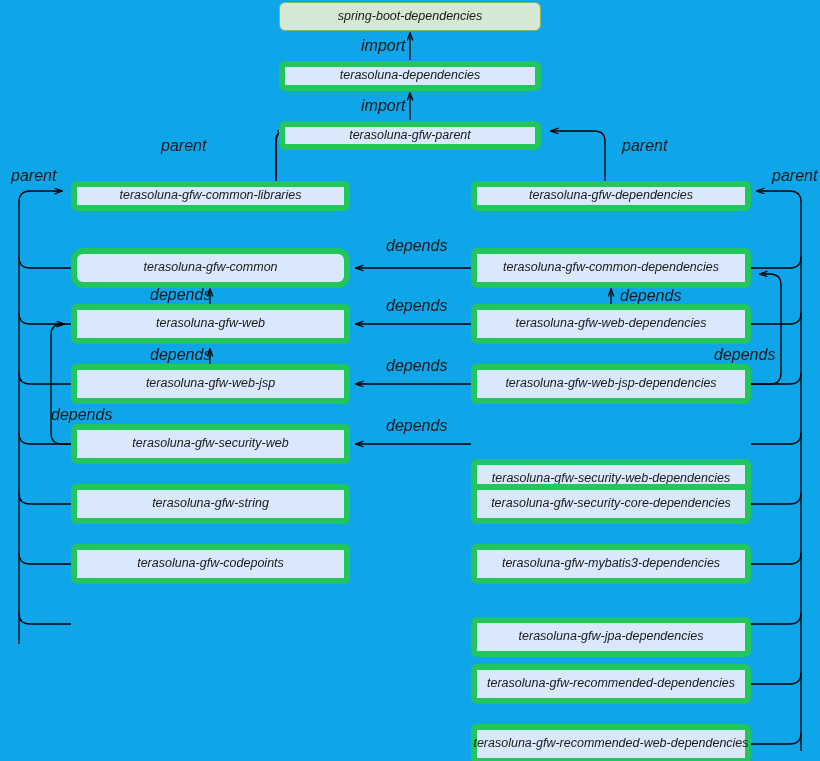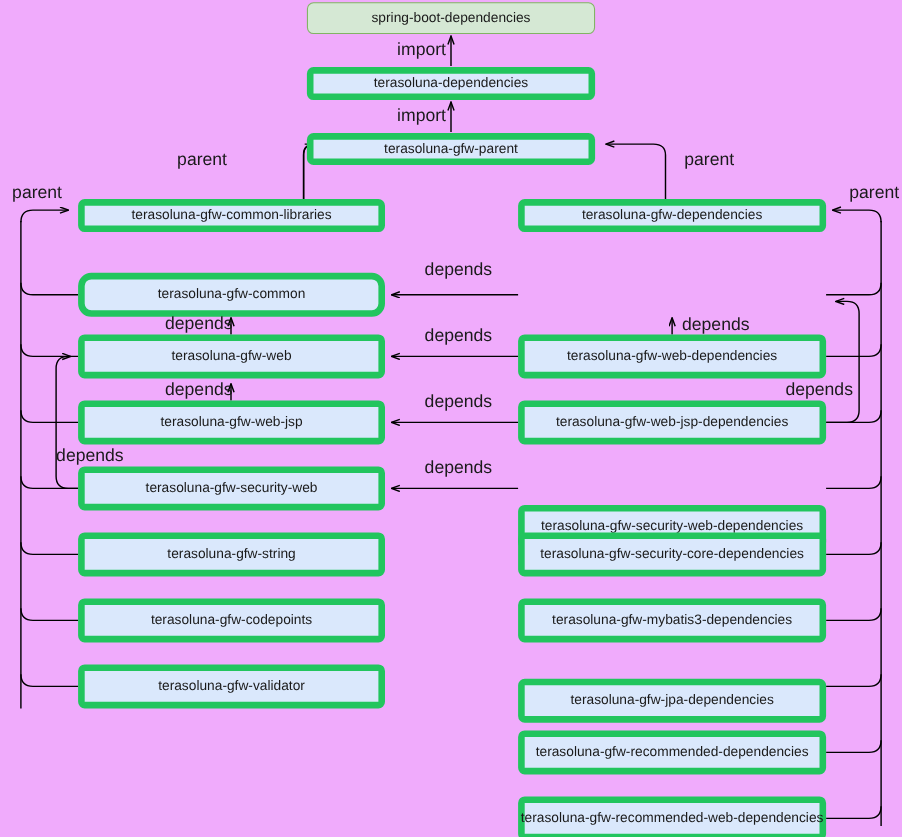--- a/index.html
+++ b/index.html
@@ -7,22 +7,23 @@
     padding: 0;
     background: #ffffff;
   }
   body {
     font-family: "Liberation Sans", sans-serif;
   }
   #diagram {
     position: relative;
     width: 820px;
     height: 761px;
-    background: #f0abfc;
+    background: #0ea5e9;
     overflow: hidden;
+    font-style: italic;
   }
   .node {
     position: absolute;
     box-sizing: border-box;
     display: flex;
     align-items: center;
     justify-content: center;
     border-radius: 6px;
     font-size: 12.5px;
     color: #1a1a1a;
@@ -154,28 +155,28 @@
   </div>
 
   <div class="node blue" style="left:71px; top:484px; width:279px; height:40px;">
     <span>terasoluna-gfw-string</span>
   </div>
 
   <div class="node blue" style="left:71px; top:544px; width:279px; height:40px;">
     <span>terasoluna-gfw-codepoints</span>
   </div>
 
-  <div class="node blue" style="left:71px; top:604px; width:279px; height:40px;">
-    <span>terasoluna-gfw-validator</span>
-  </div>
 
   <div class="node blue" style="left:471px; top:181px; width:280px; height:30px;">
     <span>terasoluna-gfw-dependencies</span>
   </div>
 
+  <div class="node blue" style="left:471px; top:248px; width:280px; height:40px;">
+    <span>terasoluna-gfw-common-dependencies</span>
+  </div>
 
   <div class="node blue" style="left:471px; top:304px; width:280px; height:40px;">
     <span>terasoluna-gfw-web-dependencies</span>
   </div>
 
   <div class="node blue" style="left:471px; top:364px; width:280px; height:40px;">
     <span>terasoluna-gfw-web-jsp-dependencies</span>
   </div>
 
   <div class="node blue" style="left:471px; top:424px; width:280px; height:40px;margin-top:35px;">

